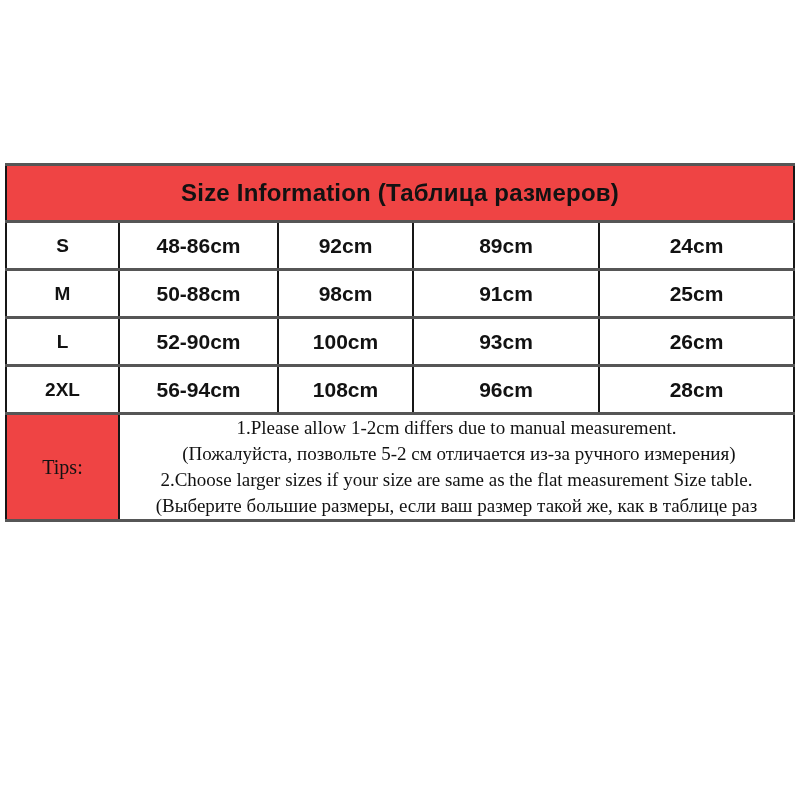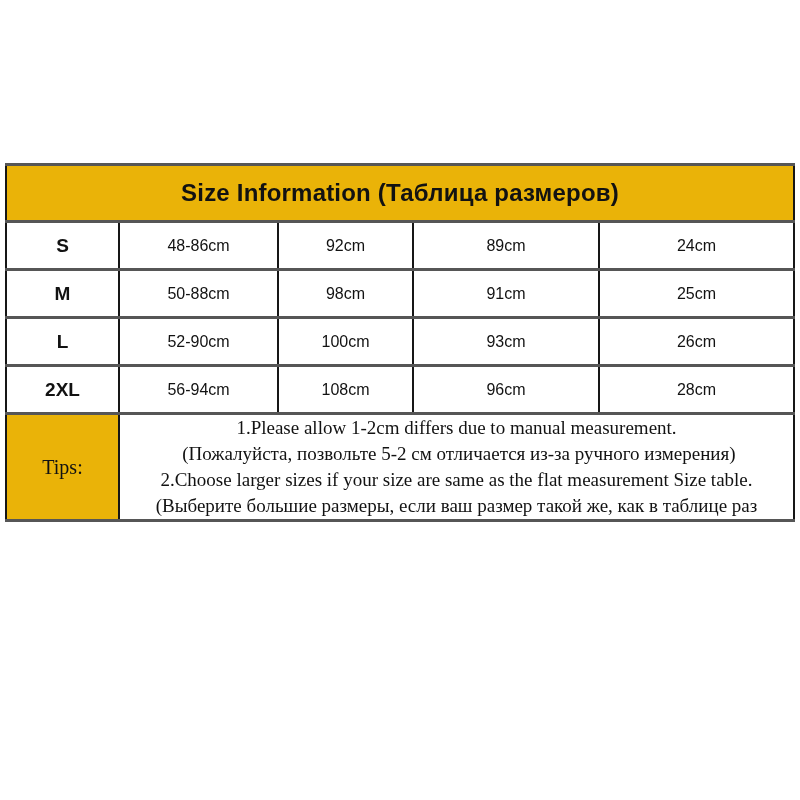--- a/index.html
+++ b/index.html
@@ -34,35 +34,35 @@
     padding: 0;
     text-align: center;
     vertical-align: middle;
     overflow: hidden;
   }
   tr.title-row { height: 57px; }
   tr.header-row { height: 60px; }
   tr.data-row { height: 48px; }
   tr.tips-row { height: 106px; }
 
-  .gray-cell { background: #eab308; }
+  .gray-cell { background: #ef4444; }
 
   .title-cell {
     font-size: 24px;
     font-weight: bold;
     letter-spacing: 0.2px;
   }
   .header-cell {
     font-size: 17px;
     font-weight: bold;
     line-height: 23px;
   }
   .data-cell {
-    font-size: 16px;
-    font-weight: normal;
+    font-size: 21px;
+    font-weight: bold;
   }
   .size-label-cell {
     font-size: 19px;
     font-weight: bold;
   }
   .tips-label-cell {
     font-family: "Liberation Serif", serif;
     font-size: 20px;
     font-weight: normal;
   }

